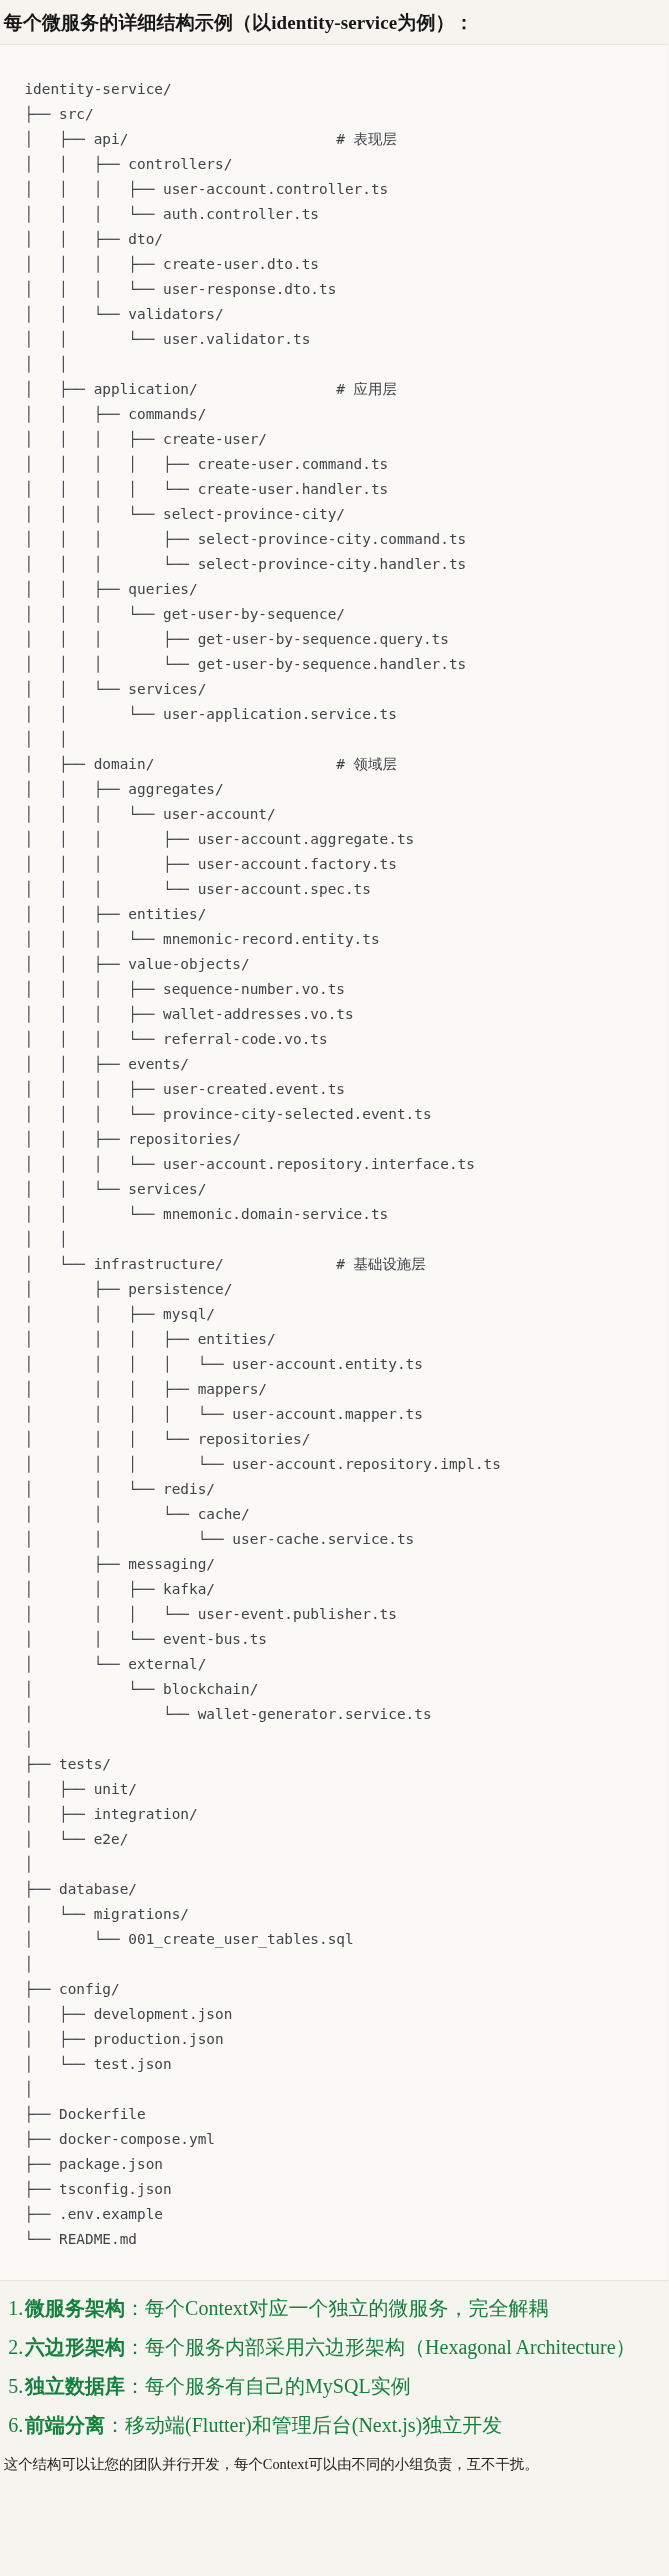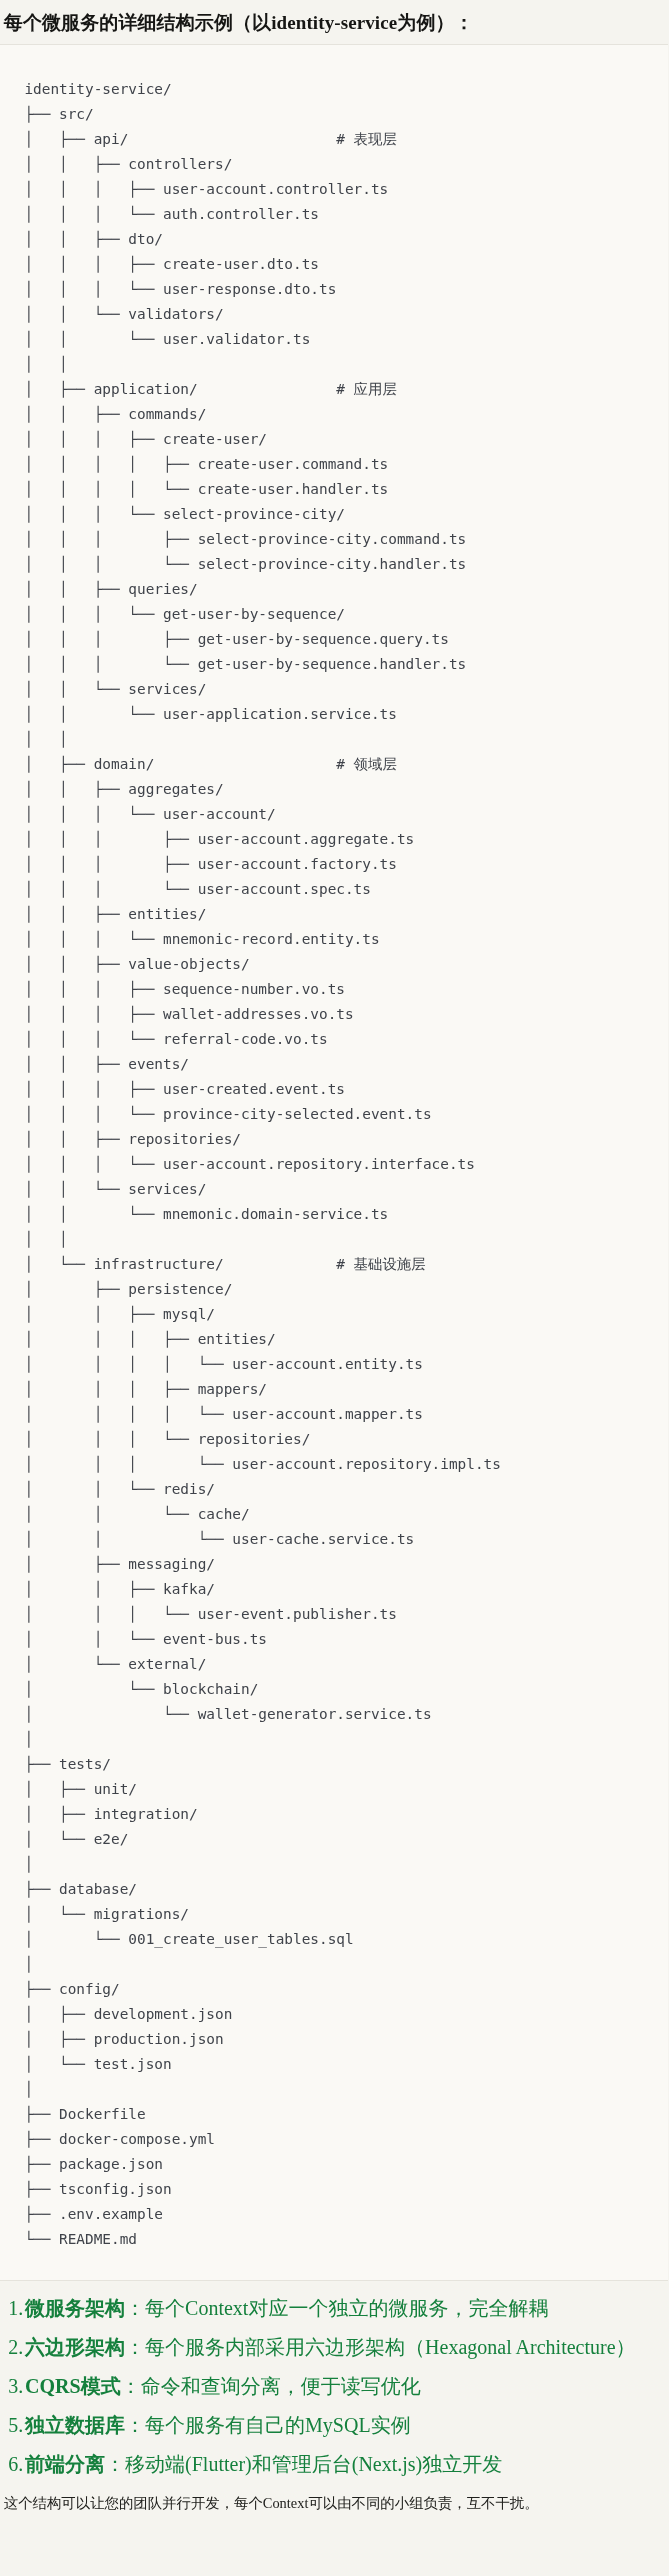--- a/index.html
+++ b/index.html
@@ -177,23 +177,20 @@
 
 
     <ol class="notes-list">
       <li class="note-item">
         <span class="note-number">1.</span><span class="note-term">微服务架构</span><span class="note-colon">：</span><span class="note-text">每个Context对应一个独立的微服务，完全解耦</span>
       </li>
       <li class="note-item">
         <span class="note-number">2.</span><span class="note-term">六边形架构</span><span class="note-colon">：</span><span class="note-text">每个服务内部采用六边形架构（Hexagonal Architecture）</span>
       </li>
       <li class="note-item">
-        <span class="note-number">3.</span><span class="note-term">CQRS模式</span><span class="note-colon">：</span><span class="note-text">命令和查询分离，便于读写优化</span>
-      </li>
-      <li class="note-item">
         <span class="note-number">5.</span><span class="note-term">独立数据库</span><span class="note-colon">：</span><span class="note-text">每个服务有自己的MySQL实例</span>
       </li>
       <li class="note-item">
         <span class="note-number">6.</span><span class="note-term">前端分离</span><span class="note-colon">：</span><span class="note-text">移动端(Flutter)和管理后台(Next.js)独立开发</span>
       </li>
     </ol>
 
     <p class="closing-paragraph">这个结构可以让您的团队并行开发，每个Context可以由不同的小组负责，互不干扰。</p>
 
   </div>

